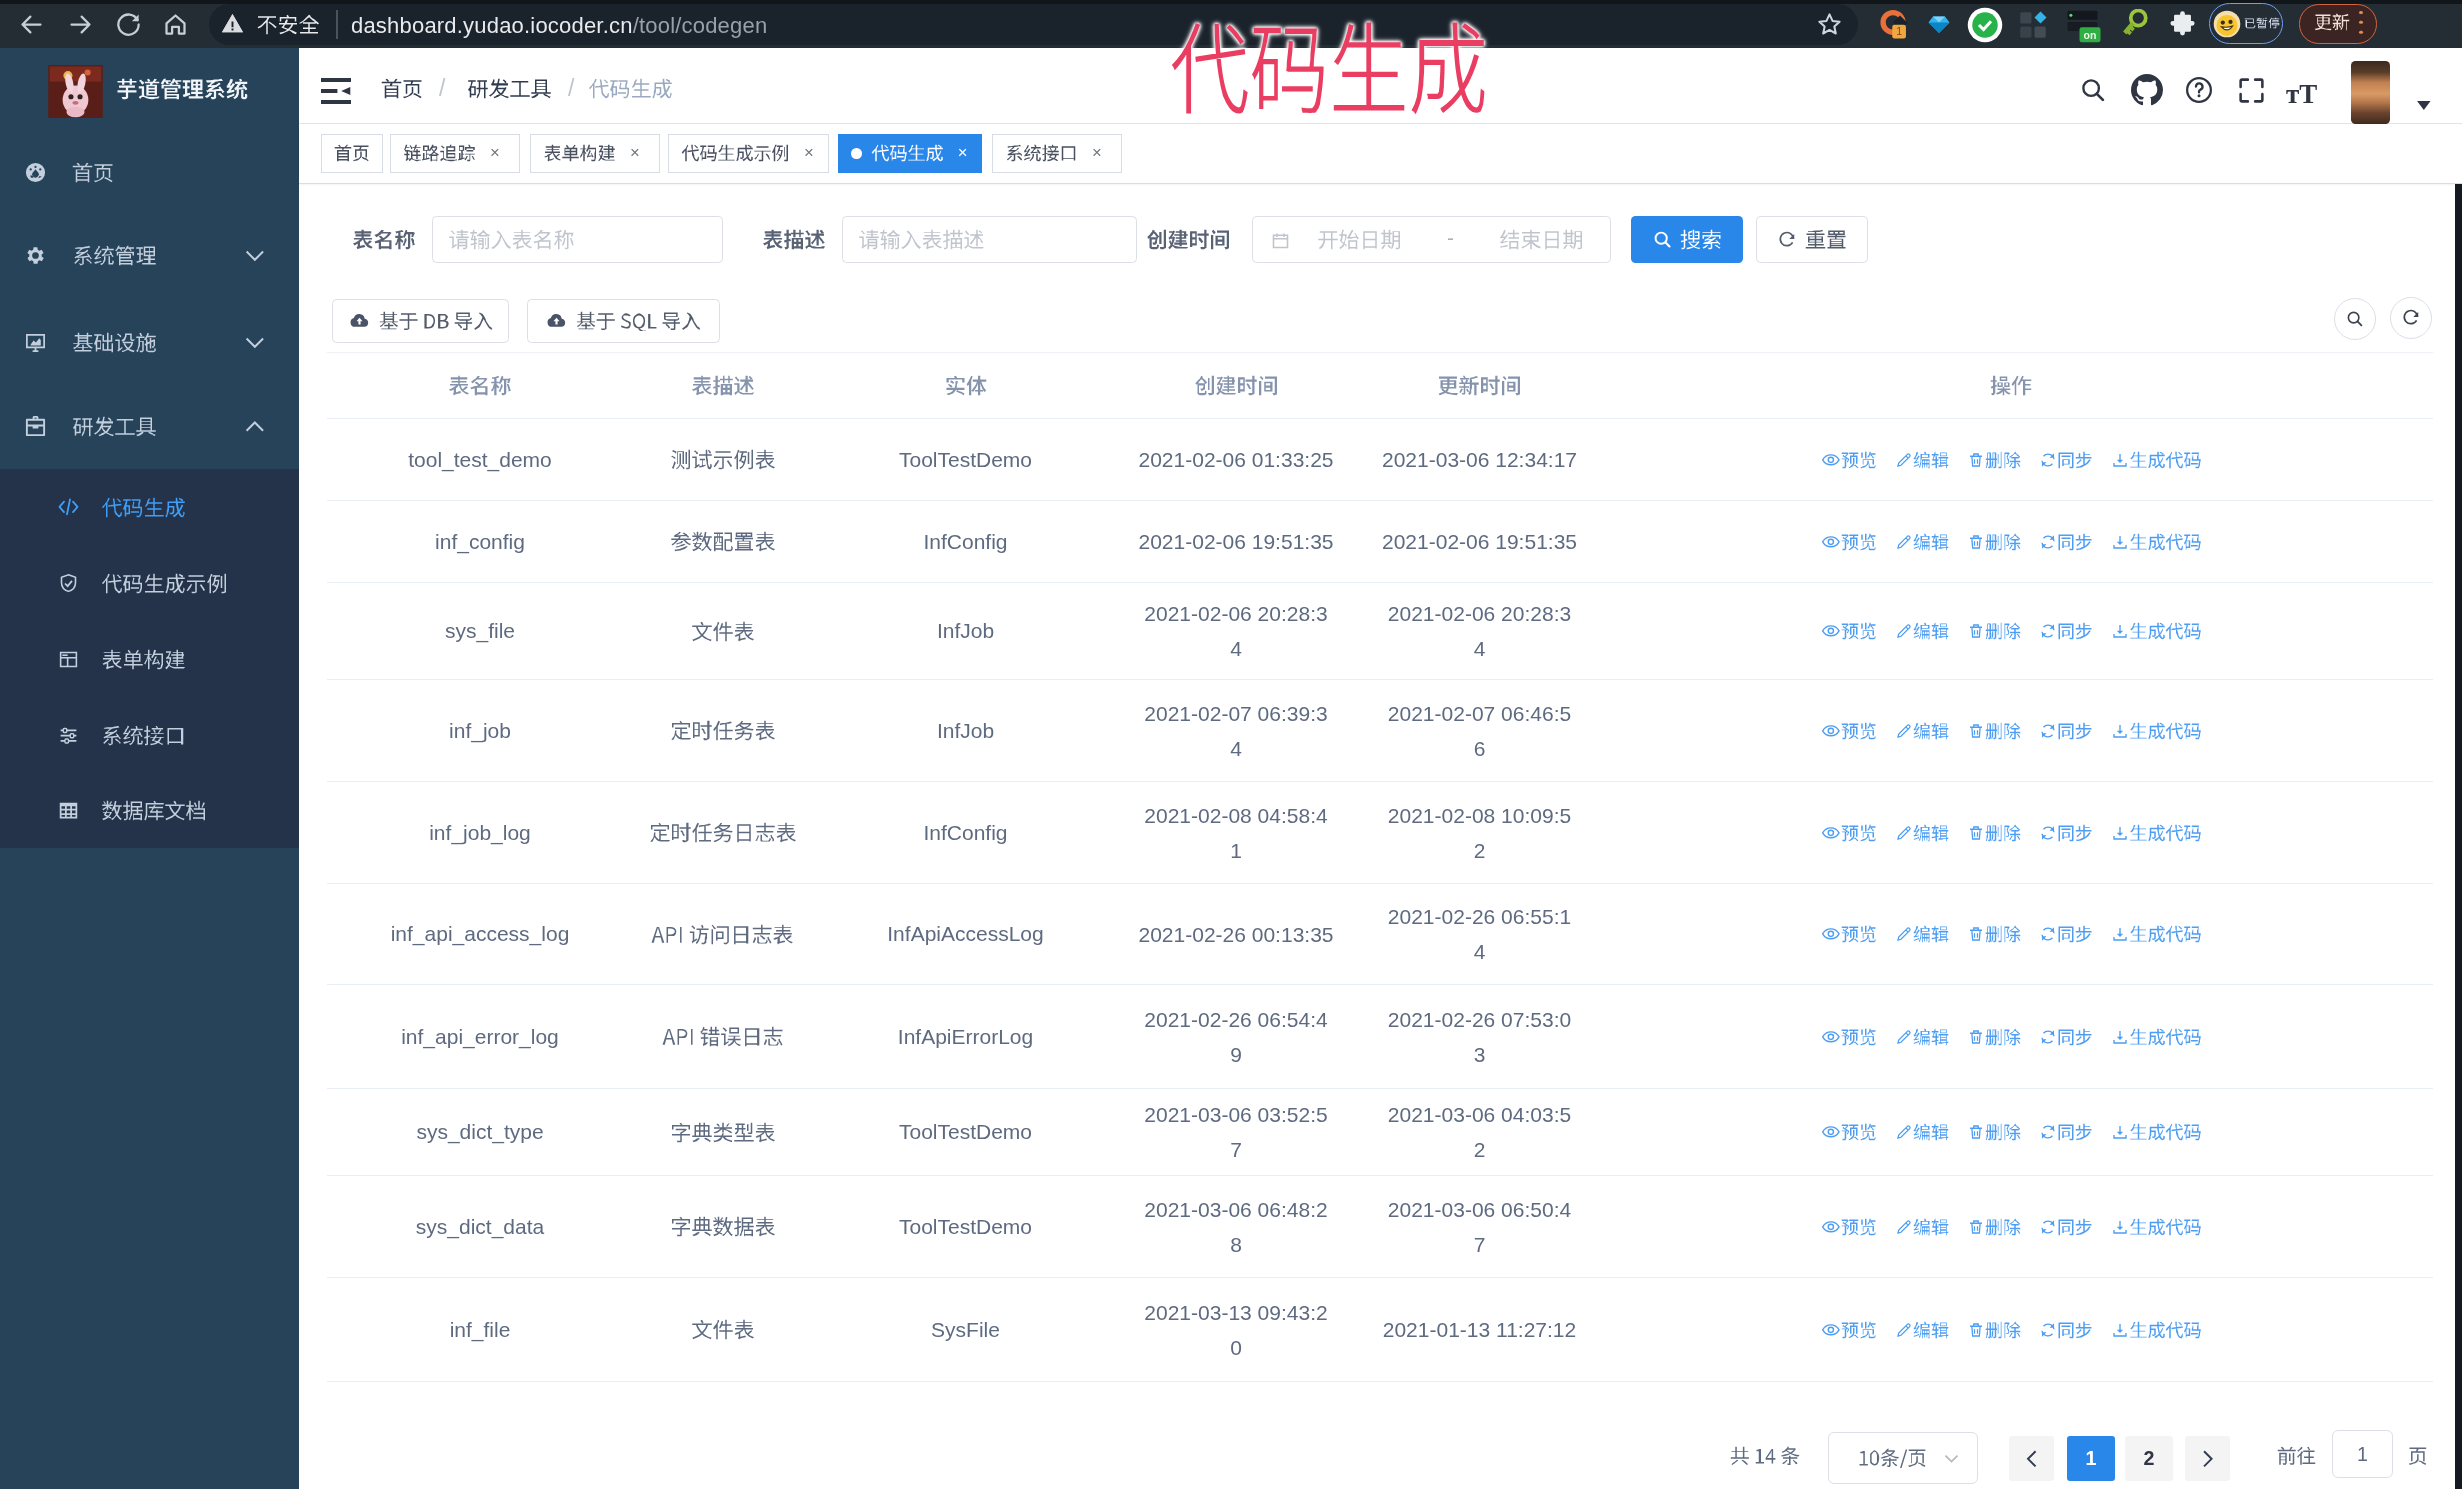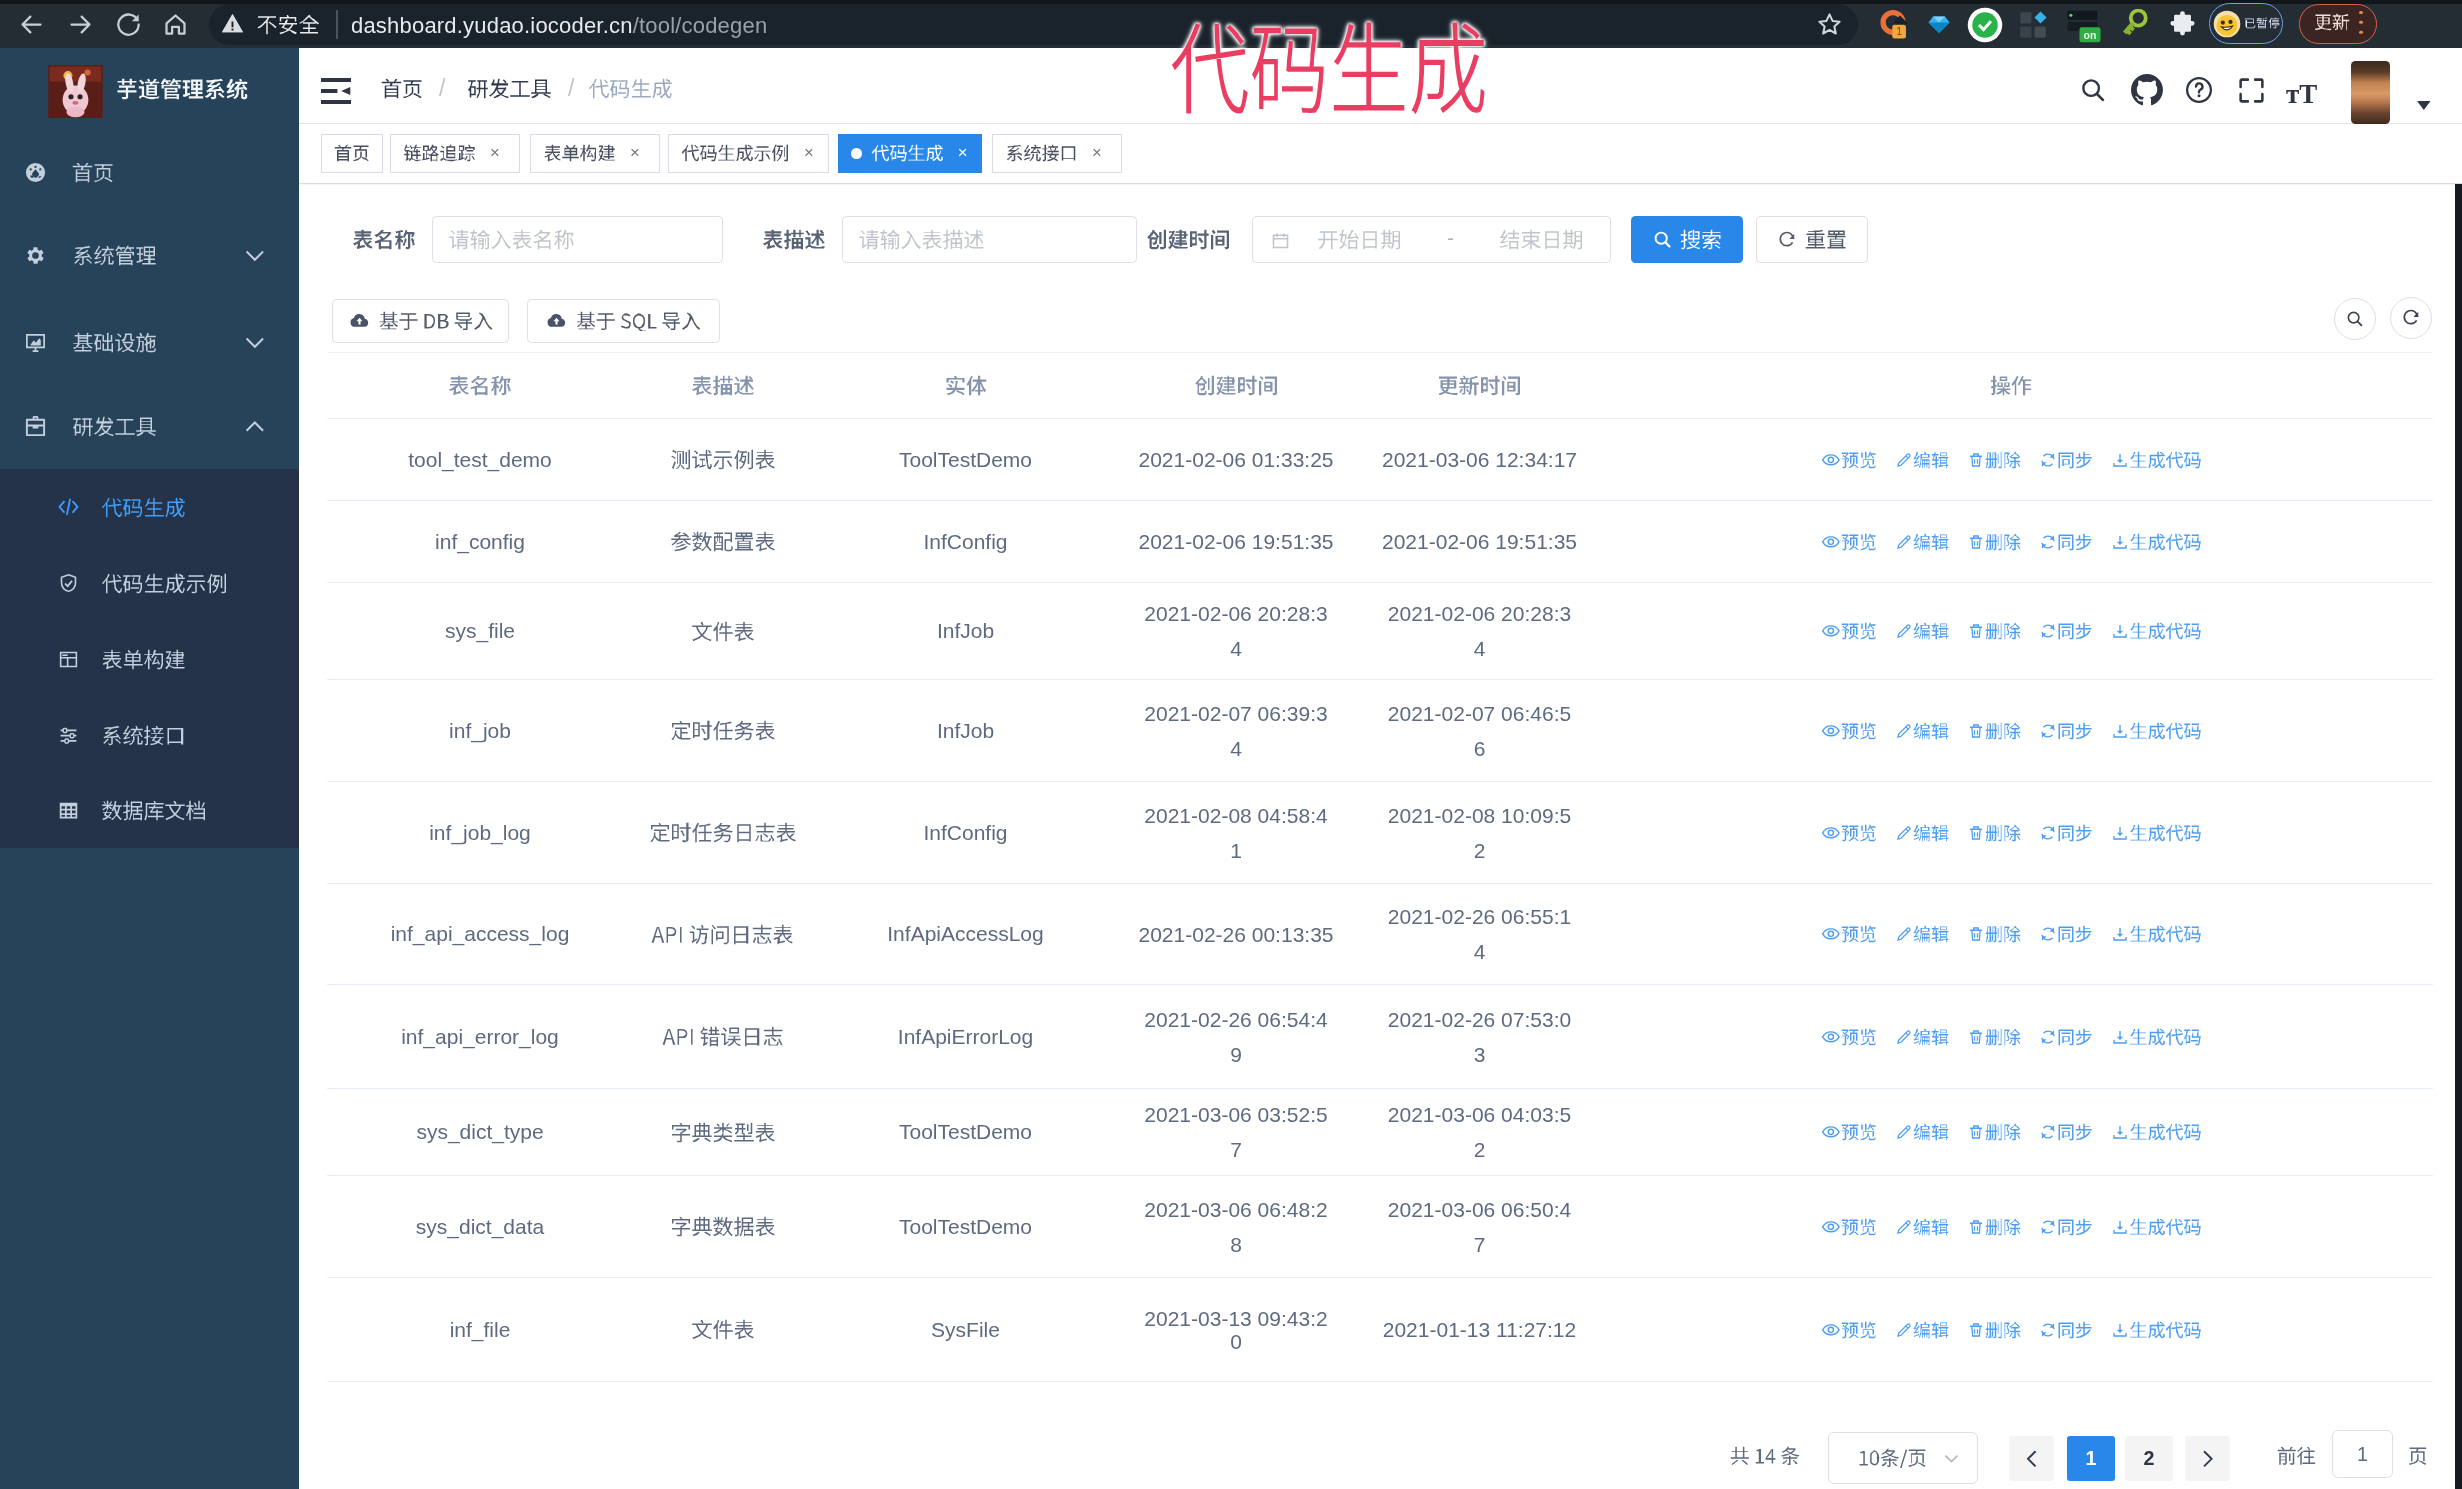--- a/index.html
+++ b/index.html
@@ -1068,21 +1068,21 @@
 <tr style="height:104px">
         <td>inf_file</td>
         <td>
           <div class="cellsvg">
             <svg width="64" height="21" viewBox="0 0 84.0 28.0" style="display:block">
               <path fill="currentColor" d="M20 7 22 8Q21 13 18 16Q15 20 11 23Q7 25 2 27Q2 27 2 26Q2 26 1 25Q1 25 1 25Q6 23 10 21Q13 19 16 15Q19 12 20 7ZM8 7Q9 11 12 15Q15 19 18 21Q22 24 27 25Q27 25 27 25Q26 26 26 26Q26 26 26 27Q21 25 17 23Q13 20 10 16Q7 12 6 8ZM1 6H27V8H1ZM12 2 14 1Q15 2 15 3Q16 4 16 5L14 6Q14 5 13 4Q12 3 12 2Z M45 1H47V27H45ZM40 3 42 3Q42 5 41 7Q41 9 40 10Q39 12 38 13Q38 13 38 13Q38 13 37 12Q37 12 37 12Q37 11 38 9Q39 8 39 6Q40 4 40 3ZM40 7H53V9H40ZM37 15H55V17H37ZM35 1 37 2Q37 4 35 6Q34 9 33 11Q32 13 30 14Q30 14 30 14Q30 13 29 13Q29 13 29 12Q30 11 31 9Q33 7 34 5Q35 3 35 1ZM33 8 35 6 35 6V27H33Z M59 4H81V5H59ZM60 8H80V10H60ZM58 12H82V14H58ZM69 1H71V14H69ZM68 13 70 13Q69 15 68 16Q66 17 65 18Q63 19 62 20Q60 21 58 21Q58 21 58 21Q58 20 58 20Q57 20 57 20Q59 19 60 18Q62 18 63 17Q65 16 66 15Q68 14 68 13ZM72 13Q72 16 74 18Q76 20 78 22Q80 23 83 24Q83 24 83 25Q82 25 82 25Q82 26 82 26Q79 25 76 23Q74 21 72 19Q71 17 70 13ZM80 15 81 16Q80 17 78 19Q77 20 75 21L74 19Q75 19 76 18Q77 17 78 16Q79 16 80 15ZM63 27 63 25 64 24 72 22Q72 22 72 23Q72 23 73 24Q70 25 68 25Q66 26 65 26Q64 26 64 27Q63 27 63 27ZM63 27Q63 27 63 26Q63 26 62 26Q62 25 62 25Q62 25 63 24Q63 24 63 23V17H65V25Q65 25 65 25Q65 25 65 25Q64 26 64 26Q64 26 63 26Q63 27 63 27Z"></path>
             </svg>
           </div>
         </td>
         <td>SysFile</td>
-        <td style="line-height:23px">2021-03-13 09:43:2<br>0</td>
+        <td style="line-height:35px">2021-03-13 09:43:2<br>0</td>
         <td style="line-height:35px">2021-01-13 11:27:12</td>
         <td>
           <div class="acts">
 <span class="al">
               <svg width="19.7" height="19.7" viewBox="0 0 24 24">
                 <use href="#i-eye"></use>
               </svg>
               <svg width="36" height="18" viewBox="0 0 48.0 24.0" style="display:block">
                 <use href="#t-yl"></use>
               </svg>

